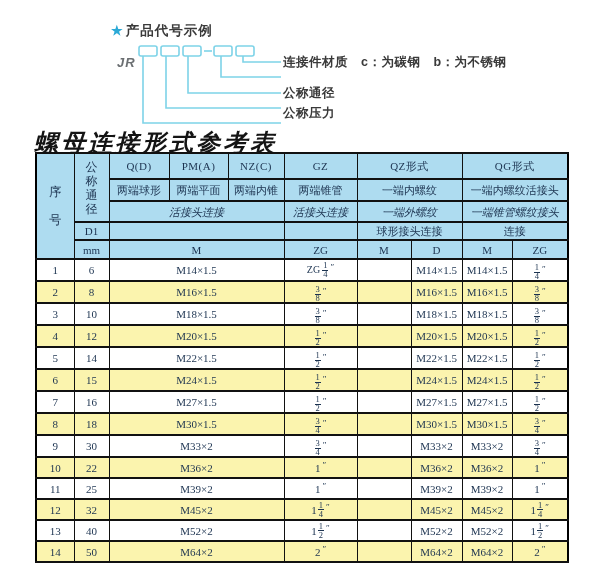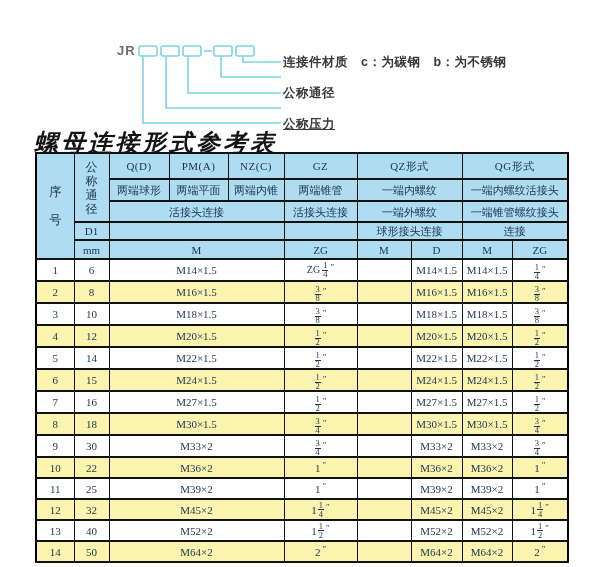--- a/index.html
+++ b/index.html
@@ -5,24 +5,24 @@
   html,body{margin:0;padding:0;}
   body{
     width:600px;height:567px;position:relative;background:#ffffff;
     font-family:"Liberation Sans", sans-serif;color:#333;
     -webkit-font-smoothing:antialiased;overflow:hidden;
   }
   
   .diagram{position:absolute;left:0;top:0;width:600px;height:135px;}
   .diag-title{position:absolute;left:111px;top:22px;font-size:13.5px;font-weight:bold;color:#3a3a3a;letter-spacing:1px;}
   .diag-title .star{color:#2ba9d6;margin-right:2px;font-size:13px;}
-  .code-prefix{position:absolute;left:117px;top:43px;font-size:13px;font-weight:bold;color:#6b6f72;letter-spacing:1px;}
+  .code-prefix{position:absolute;left:117px;top:55px;font-size:13px;font-weight:bold;color:#6b6f72;letter-spacing:1px;font-style:italic;}
   .diag-svg{position:absolute;left:0;top:0;}
   .diag-label{position:absolute;left:283px;height:15px;line-height:15px;font-size:12.5px;font-weight:bold;color:#3a3a3a;white-space:nowrap;letter-spacing:0.5px;}
-  .dl0{top:55px;} .dl1{top:70px;} .dl2{top:86px;} .dl3{top:117px;text-decoration:underline;} .dl4{top:116px;}
+  .dl0{top:55px;} .dl1{top:70px;} .dl2{top:86px;} .dl3{top:106px;} .dl4{top:116px;}
 
   
   .table-title{
     position:absolute;left:34px;top:127px;font-size:24px;font-weight:bold;
     font-family:"Liberation Serif", serif;font-style:italic;color:#141414;letter-spacing:3px;
   }
 
   
   table.ref{
     position:absolute;left:35px;top:152px;width:532px;height:400px;
@@ -30,21 +30,21 @@
     font-family:"Liberation Serif", serif;color:#1c3350;
     border:2px solid #000;
   }
   table.ref th, table.ref td{
     border-left:1px solid #111;border-right:1px solid #111;
     border-top:2px solid #111;border-bottom:2px solid #111;
     padding:0;text-align:center;vertical-align:middle;
     font-weight:normal;font-size:11px;line-height:12px;overflow:hidden;
   }
   table.ref thead th{background:#aedcf0;}
-  tr.hr1{height:26px;} tr.hr2{height:22px;} tr.hr3{height:21px;} tr.hr4{height:18px;} tr.hr5{height:19px;padding-left:36px;}
+  tr.hr1{height:26px;} tr.hr2{height:22px;} tr.hr3{height:21px;font-style:italic;} tr.hr4{height:18px;} tr.hr5{height:19px;padding-left:36px;}
   tbody tr{height:21px;background:#ffffff;}
   tbody tr.alt{background:#fbf4ae;}
   tbody td{font-size:11.5px;}
   .vtext{display:flex;flex-direction:column;align-items:center;justify-content:center;gap:2px;font-size:12px;}
   .vtext.serial{gap:16px;font-size:12.5px;}
   .code-cell{font-size:11.5px;letter-spacing:0.5px;}
   
   .size{display:inline-flex;align-items:center;justify-content:center;gap:1px;}
   .size .pre{font-size:10px;margin-right:1px;}
   .size .whole{font-size:11px;}
@@ -65,20 +65,21 @@
       <line x1="204" y1="51" x2="212" y2="51"></line>
       <rect x="214" y="46" width="18" height="10" rx="2"></rect>
       <rect x="236" y="46" width="18" height="10" rx="2"></rect>
       <polyline points="243,56 243,62 281,62"></polyline>
       <polyline points="221,56 221,77 281,77"></polyline>
       <polyline points="188,56 188,93 281,93"></polyline>
       <polyline points="166,56 166,108 281,108"></polyline>
       <polyline points="143,56 143,123 281,123"></polyline>
     </g>
   </svg>
+  <div class="diag-title"><span class="star">★</span><span>产品代号示例</span></div>
   <div class="code-prefix">JR</div>
   <div class="diag-label dl0">连接件材质　c：为碳钢　b：为不锈钢</div>
   <div class="diag-label dl2">公称通径</div>
   <div class="diag-label dl3">公称压力</div>
 </div>
 
 <div class="table-title">螺母连接形式参考表</div>
 
 <table class="ref">
   <colgroup>

